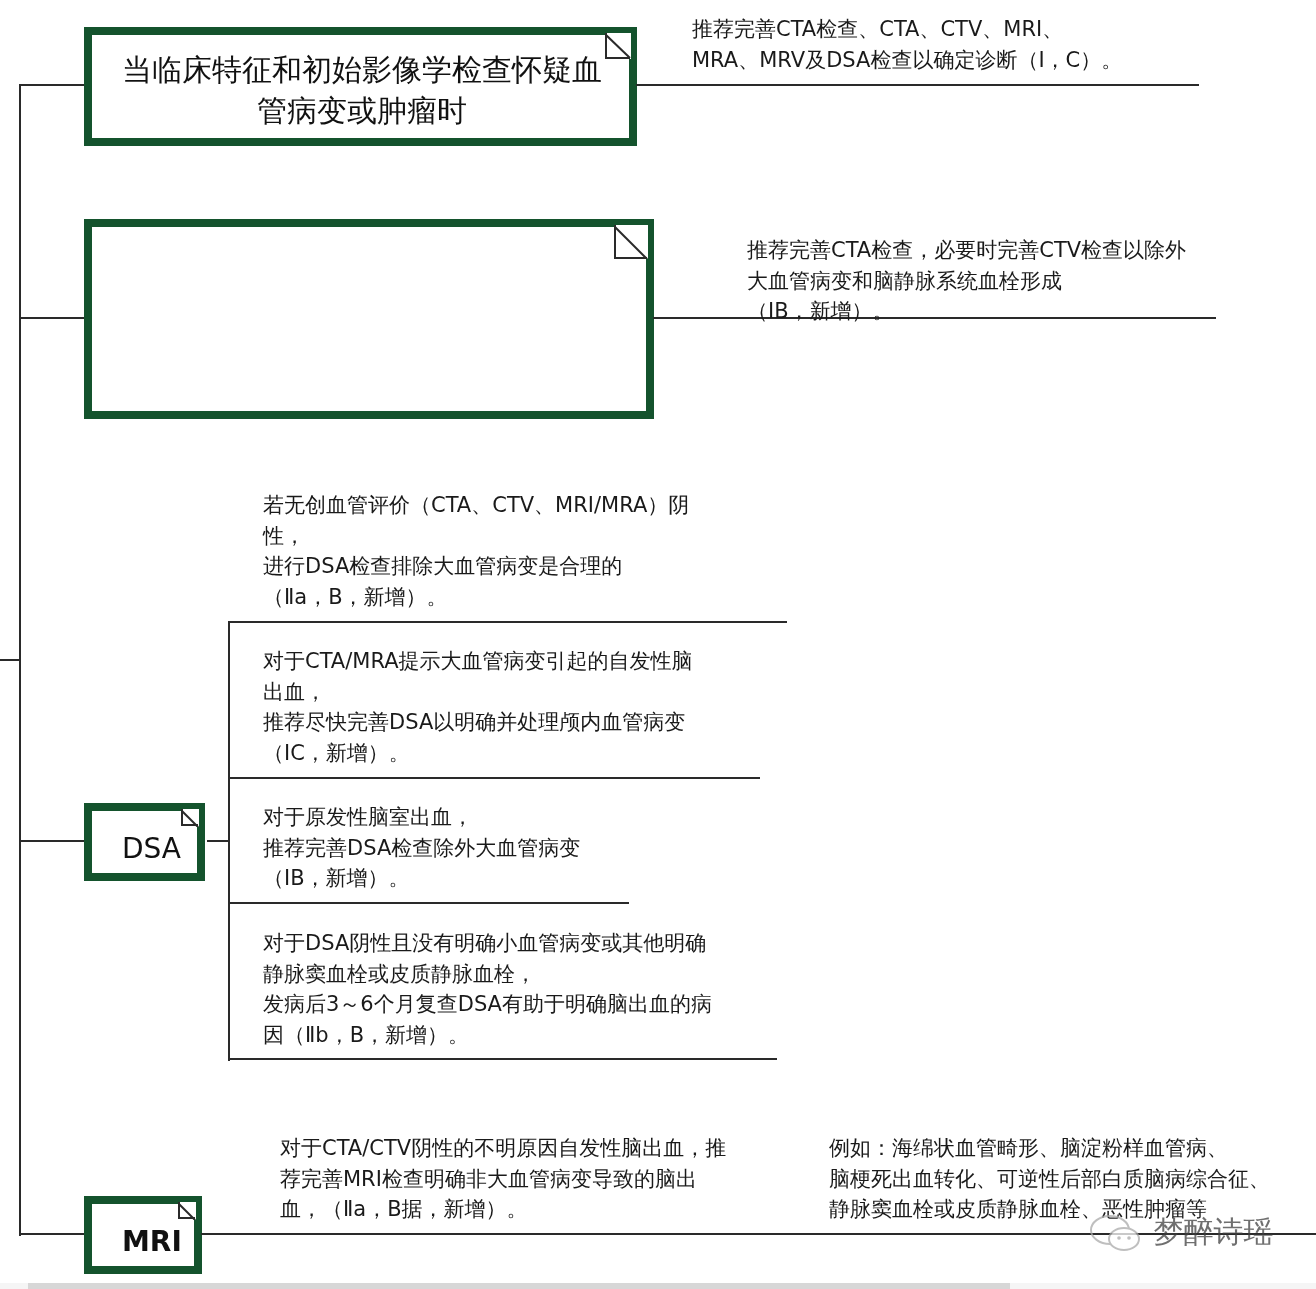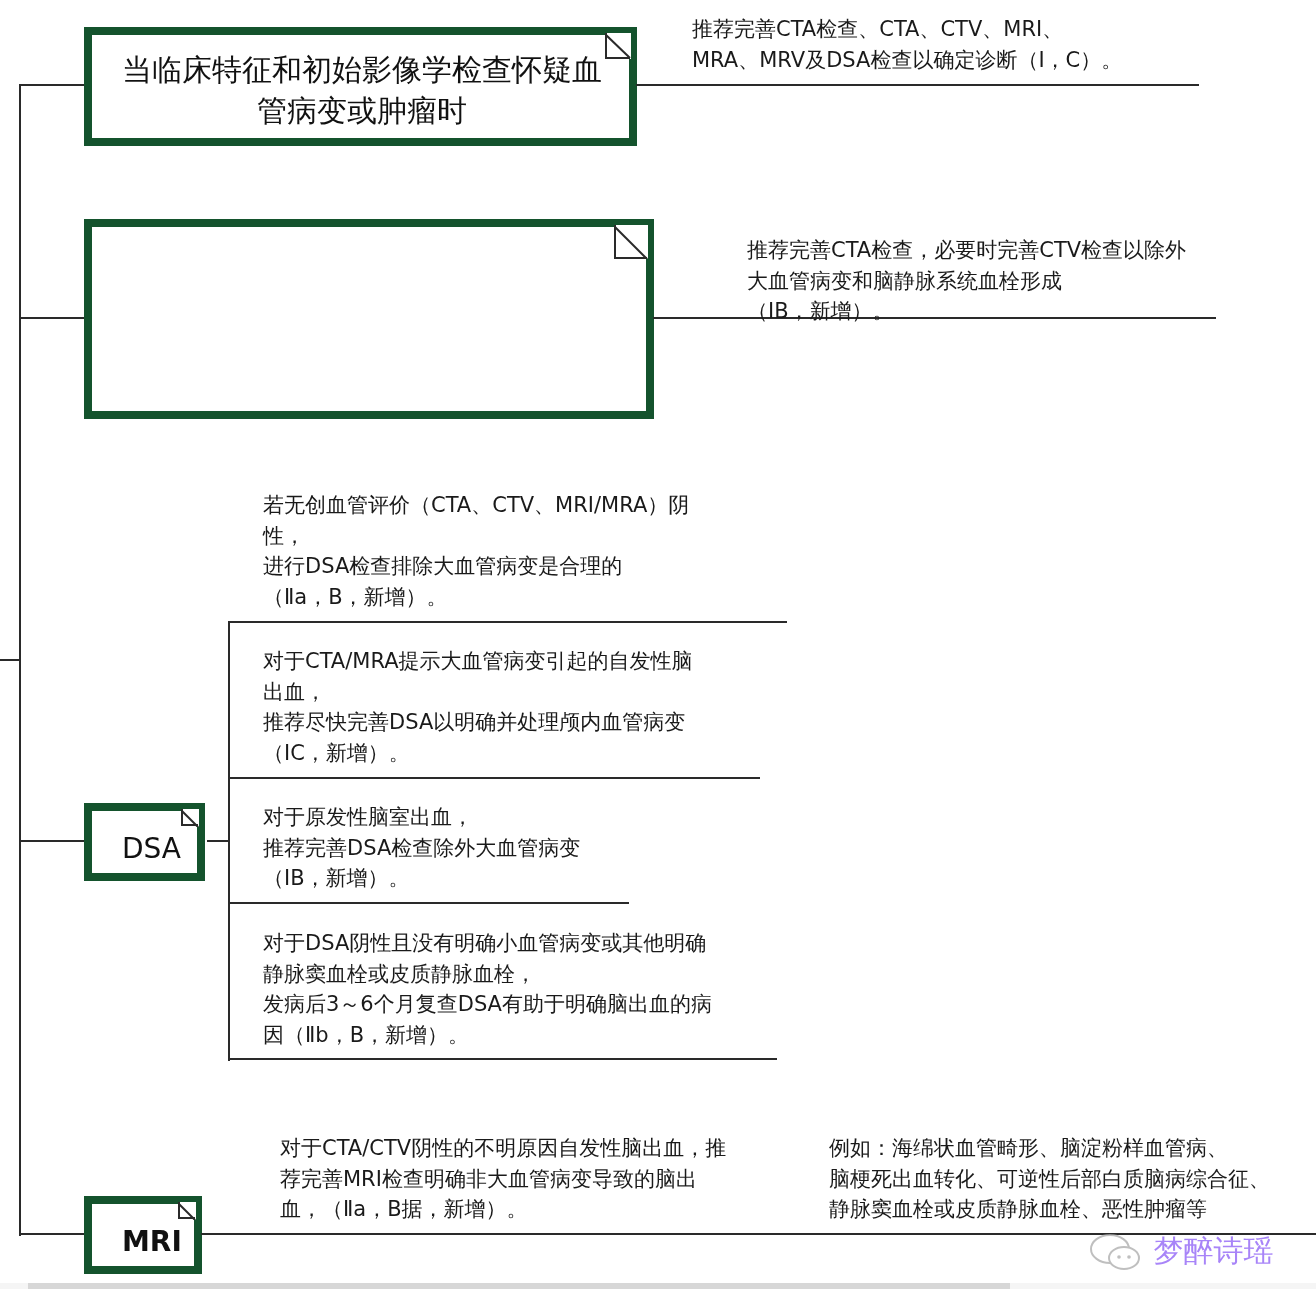--- a/index.html
+++ b/index.html
@@ -6,21 +6,21 @@
   body { width:1316px; height:1289px; position:relative; overflow:hidden;
          font-family:"DejaVu Sans","Liberation Sans",sans-serif; color:#111; }
   .ln { position:absolute; background:#2a2a2a; }
   .h { height:2px; }
   .v { width:2px; }
   .node { position:absolute; background:#fff; border:8px solid #14532d; box-sizing:border-box;text-align:center; }
   .node-text { position:absolute; color:#111; }
   .note { position:absolute; font-size:21px; line-height:30.5px; color:#1a1a1a; white-space:pre-line; }
   .big { font-size:30px; line-height:40.5px; white-space:pre-line; }
   .label { font-size:28px; line-height:28px; }
-  .watermark { position:absolute; color:#8b5cf6; font-size:30px; opacity:.75;margin-top:19px; }
+  .watermark { position:absolute; color:#404040; font-size:30px; opacity:.75; }
   .scroll-track { position:absolute; left:0; top:1283px; width:1316px; height:6px; background:#f5f5f5; }
   .scroll-thumb { position:absolute; left:28px; top:1283px; width:982px; height:6px; background:#d7d7d7; }
 </style>
 </head>
 <body>
 
 <div class="ln v" style="left:19px; top:85px; height:1151px;"></div>
 <div class="ln h" style="left:0; top:659px; width:20px;"></div>
 
 <div class="ln h" style="left:19px; top:84px; width:66px;"></div>

